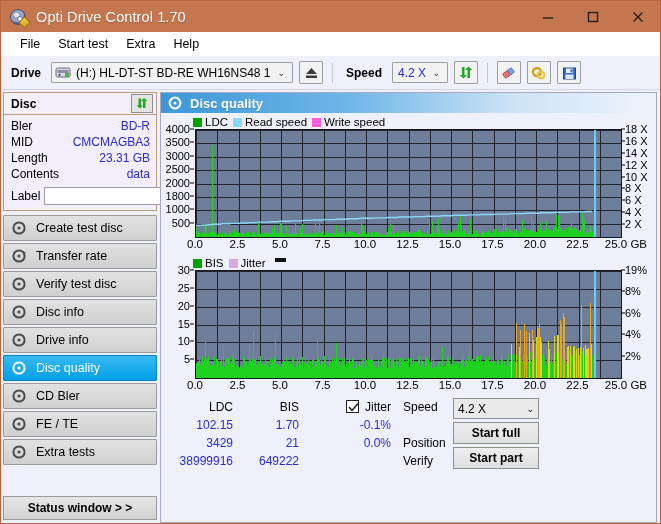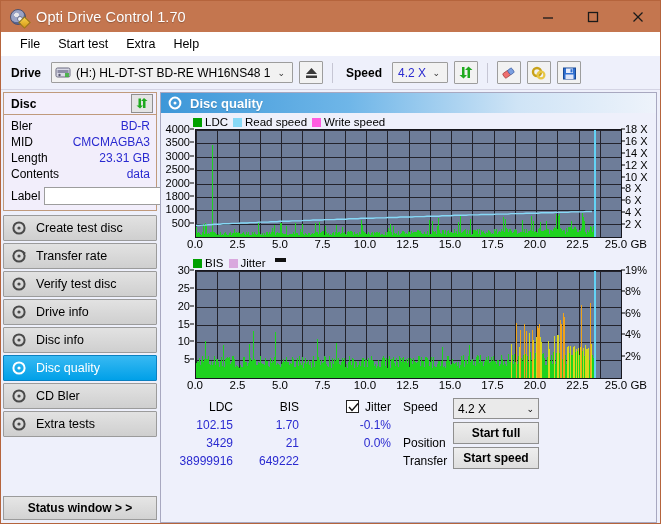--- a/index.html
+++ b/index.html
@@ -390,42 +390,49 @@
               <circle cx="7" cy="7" r="5.6" fill="none" stroke="#4a4a4a" stroke-width="2"></circle>
               <circle cx="7" cy="7" r="1.6" fill="#4a4a4a"></circle>
             </svg>
           <span>Verify test disc</span>
         </div>
         <div class="navbtn">
           <svg width="15" height="14">
               <circle cx="7" cy="7" r="5.6" fill="none" stroke="#4a4a4a" stroke-width="2"></circle>
               <circle cx="7" cy="7" r="1.6" fill="#4a4a4a"></circle>
             </svg>
-          <span>Drive info</span>
+          <span>Disc info</span>
         </div>
         <div class="navbtn">
           <svg width="15" height="14">
               <circle cx="7" cy="7" r="5.6" fill="none" stroke="#4a4a4a" stroke-width="2"></circle>
               <circle cx="7" cy="7" r="1.6" fill="#4a4a4a"></circle>
             </svg>
-          <span>Disc info</span>
+          <span>Drive info</span>
         </div>
         <div class="navbtn active">
           <svg width="15" height="14">
               <circle cx="7" cy="7" r="5.6" fill="none" stroke="#ffffff" stroke-width="2"></circle>
               <circle cx="7" cy="7" r="1.6" fill="#ffffff"></circle>
             </svg>
           <span>Disc quality</span>
         </div>
         <div class="navbtn">
           <svg width="15" height="14">
               <circle cx="7" cy="7" r="5.6" fill="none" stroke="#4a4a4a" stroke-width="2"></circle>
               <circle cx="7" cy="7" r="1.6" fill="#4a4a4a"></circle>
             </svg>
           <span>CD Bler</span>
+        </div>
+        <div class="navbtn">
+          <svg width="15" height="14">
+              <circle cx="7" cy="7" r="5.6" fill="none" stroke="#4a4a4a" stroke-width="2"></circle>
+              <circle cx="7" cy="7" r="1.6" fill="#4a4a4a"></circle>
+            </svg>
+          <span>FE / TE</span>
         </div>
         <div class="navbtn">
           <svg width="15" height="14">
               <circle cx="7" cy="7" r="5.6" fill="none" stroke="#4a4a4a" stroke-width="2"></circle>
               <circle cx="7" cy="7" r="1.6" fill="#4a4a4a"></circle>
             </svg>
           <span>Extra tests</span>
         </div>
       </div>
 
@@ -1453,27 +1460,27 @@
             </span><span>Jitter</span>
           </div>
           <div class="row val">-0.1%</div>
           <div class="row val">0.0%</div>
           <div class="row">&nbsp;</div>
         </div>
         <div class="spdlbl" style="padding-left:12px;">
           <div class="row">Speed</div>
           <div class="row">&nbsp;</div>
           <div class="row">Position</div>
-          <div class="row">Transfer</div>
+          <div class="row">Verify</div>
         </div>
         <div class="btncol">
           <div class="sel-speed">
             <span class="v">4.2 X</span>
             <span class="caret">⌄</span>
           </div>
           <div class="act-btn">Start full</div>
-          <div class="act-btn">Start speed</div>
+          <div class="act-btn">Start part</div>
         </div>
       </div>
     </div>
   </div>
 
 </div>
 
 </body></html>

